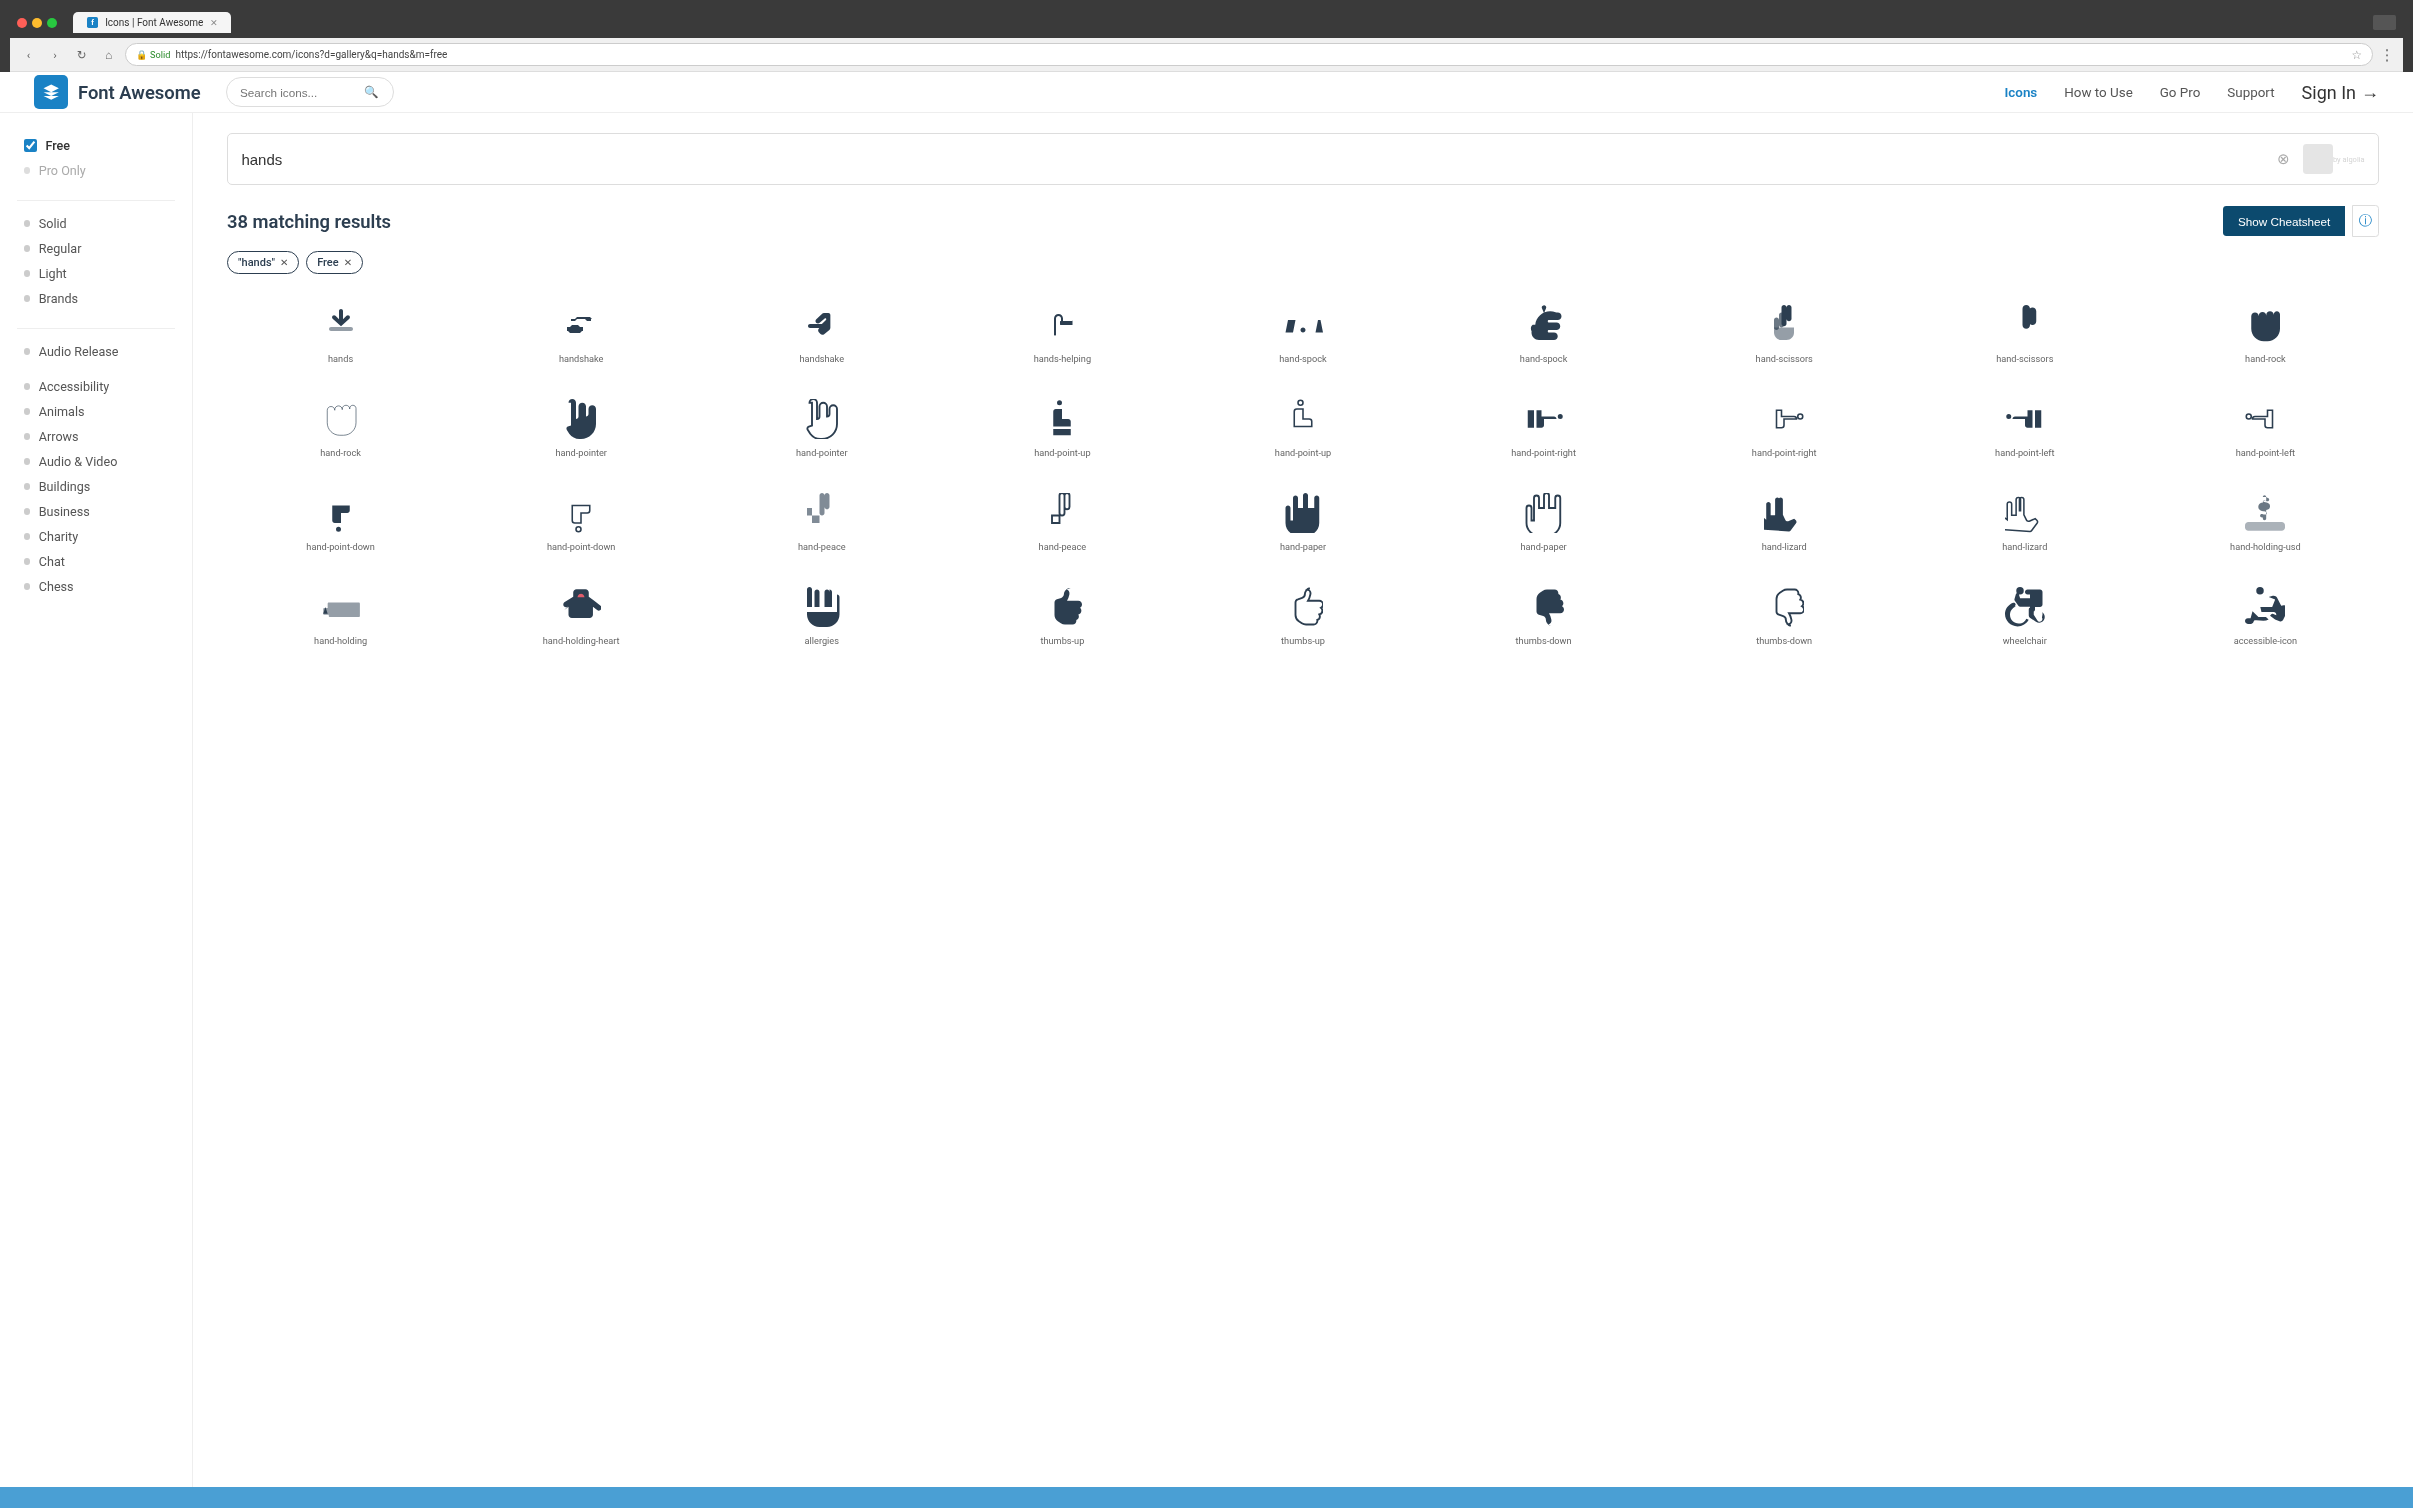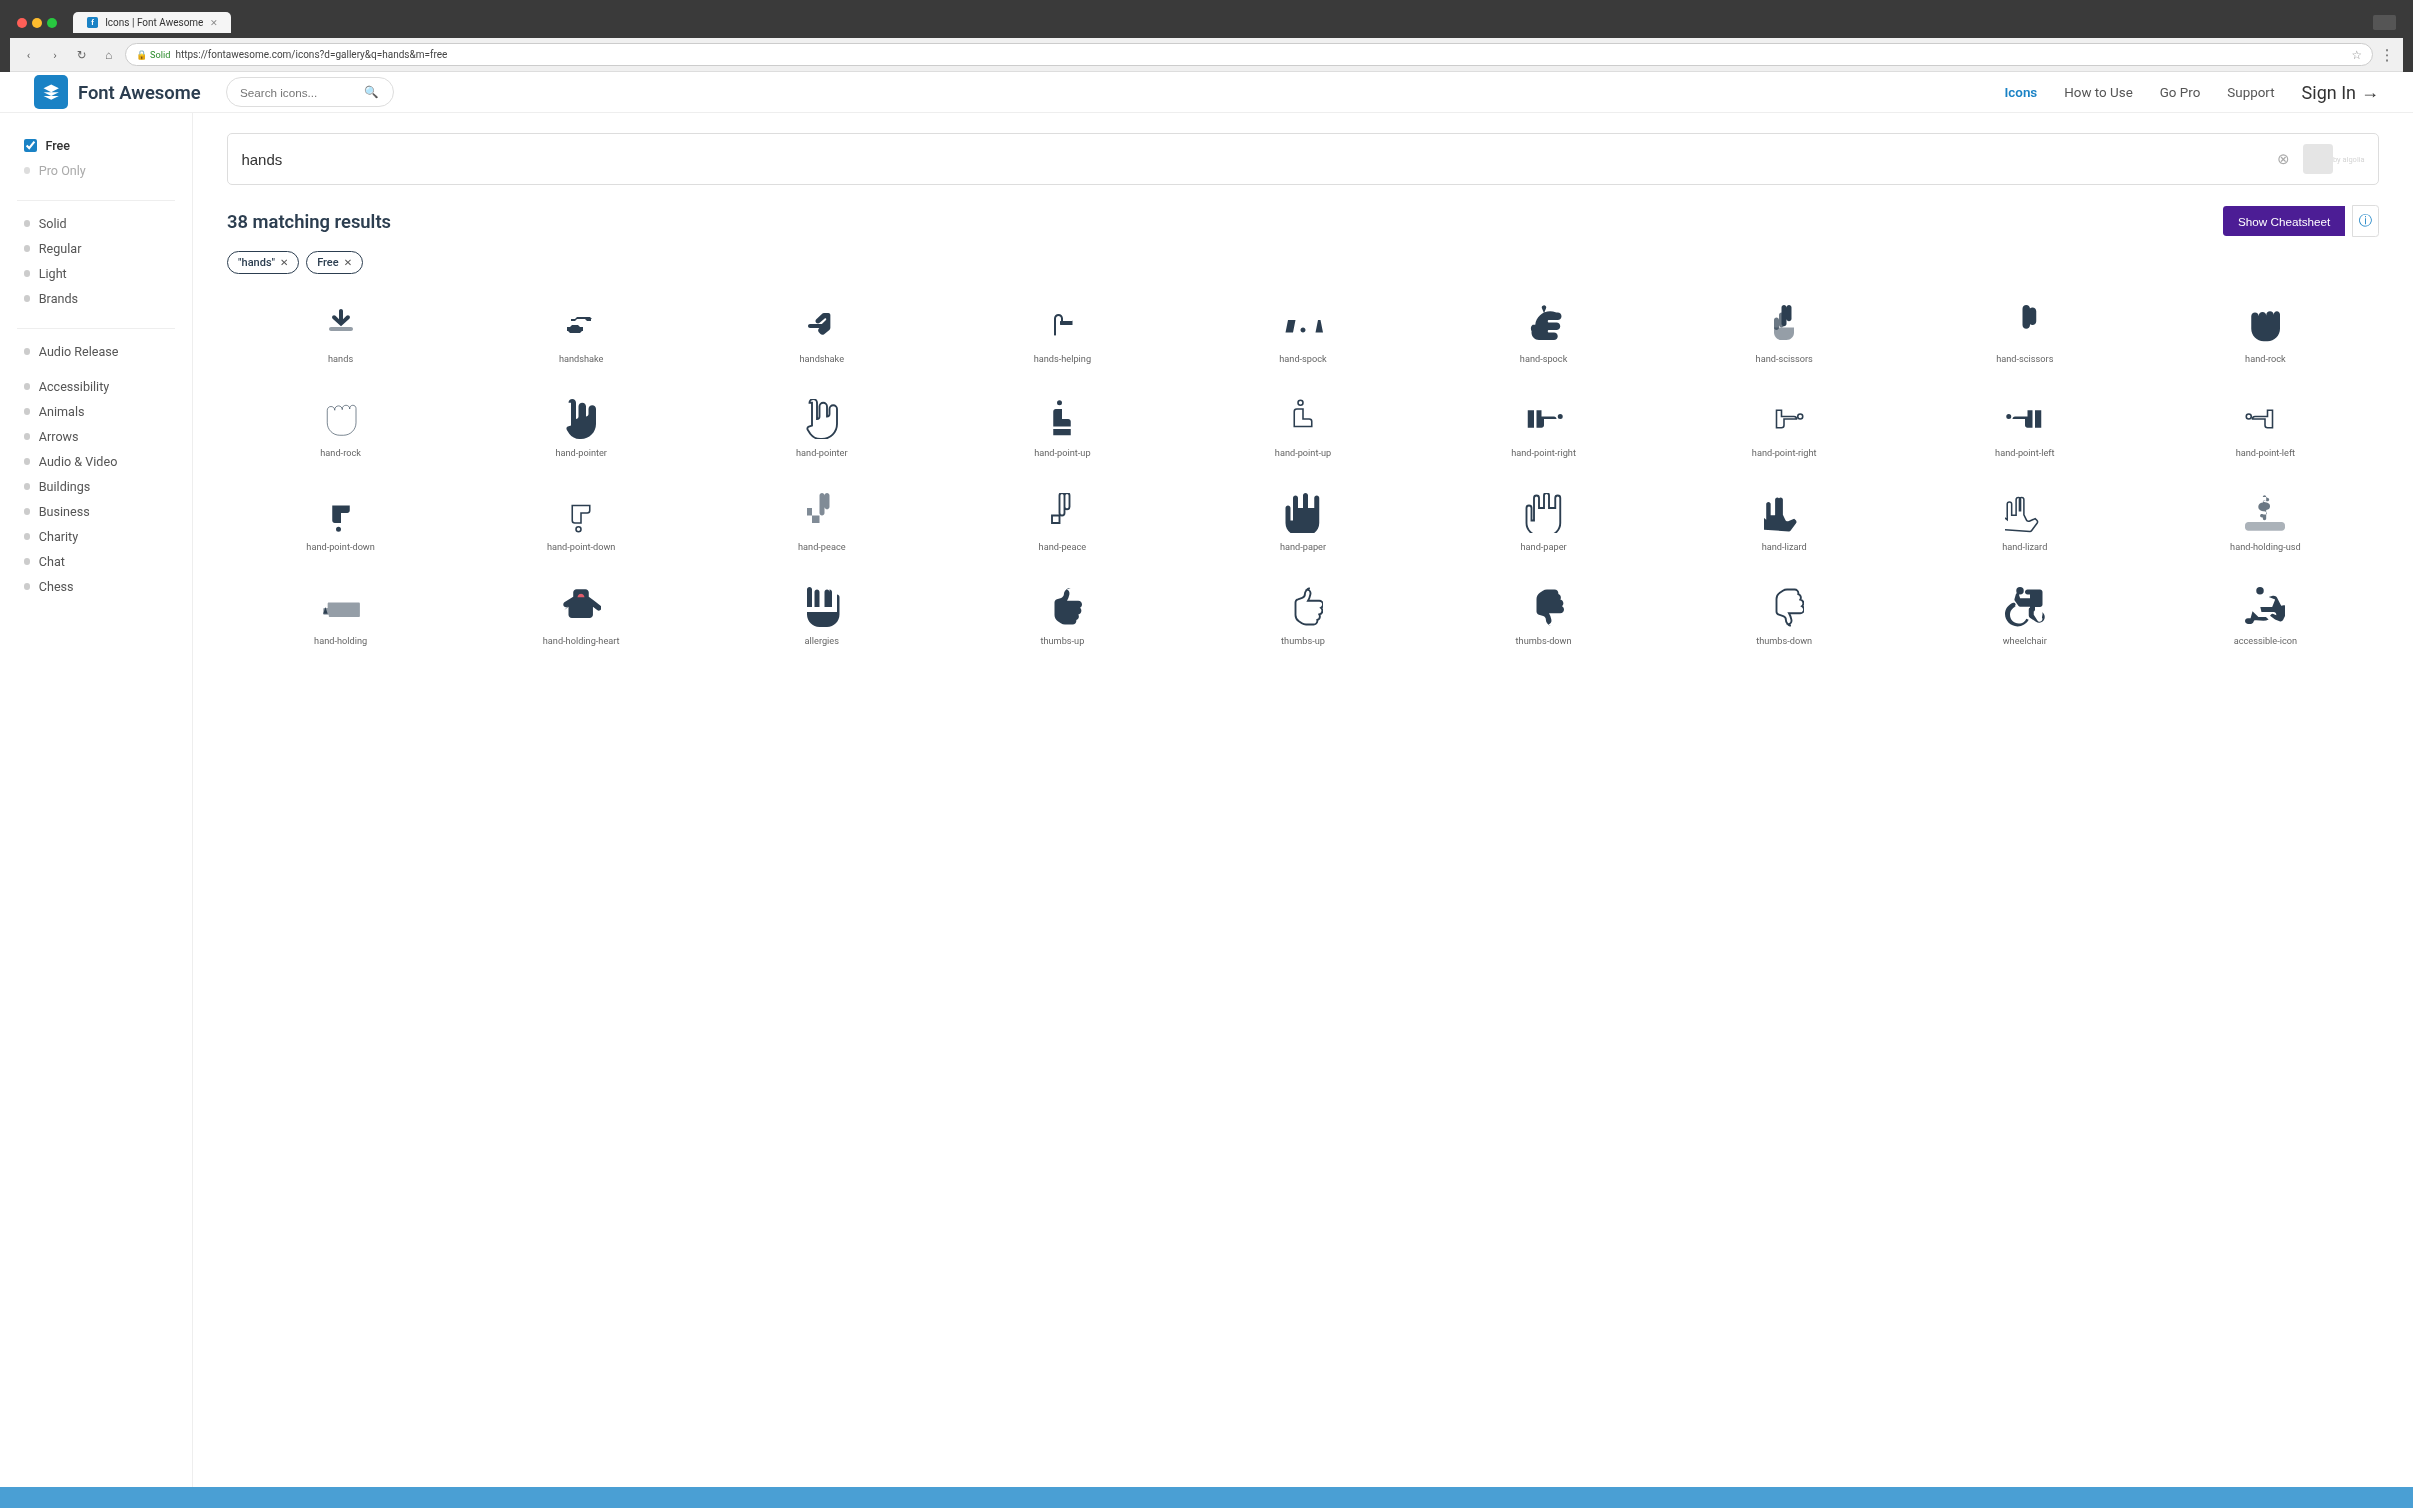--- a/index.html
+++ b/index.html
@@ -310,21 +310,21 @@
       font-size: 18.4px;
       font-weight: 600;
       color: #2c3e50;
     }
     .cheatsheet-btn {
       display: flex;
       align-items: center;
       gap: 6.7px;
     }
     .cheatsheet-btn button {
-      background: #4c1d95;
+      background: #0c4a6e;
       color: white;
       border: none;
       padding: 8.4px 15px;
       font-size: 11.7px;
       border-radius: 3.4px 0 0 3.4px;
       cursor: pointer;
     }
     .cheatsheet-info {
       width: 27px;
       height: 32px;

